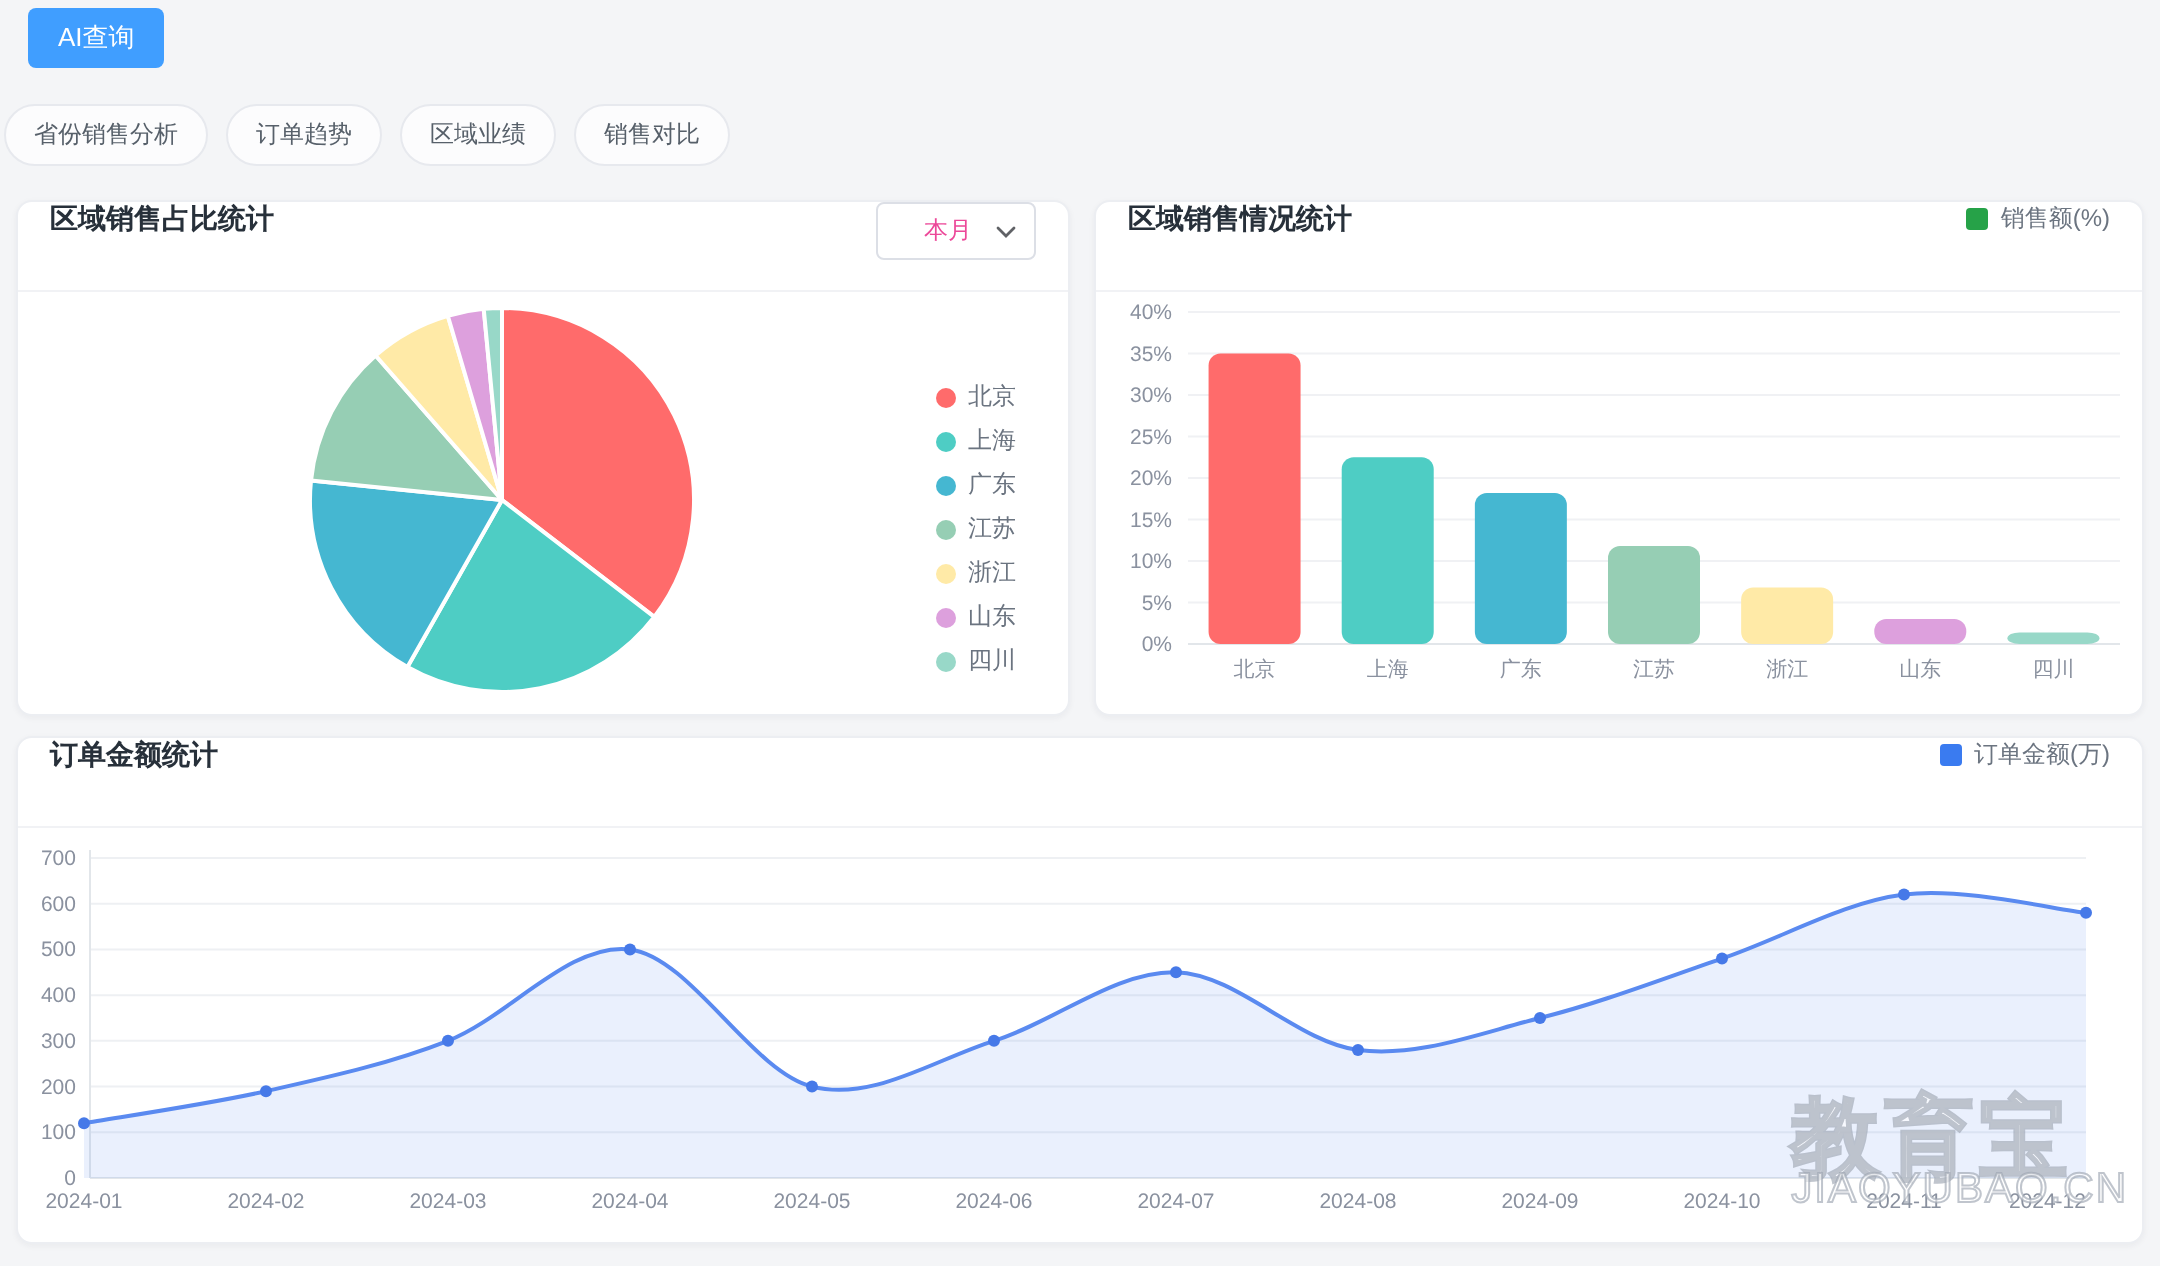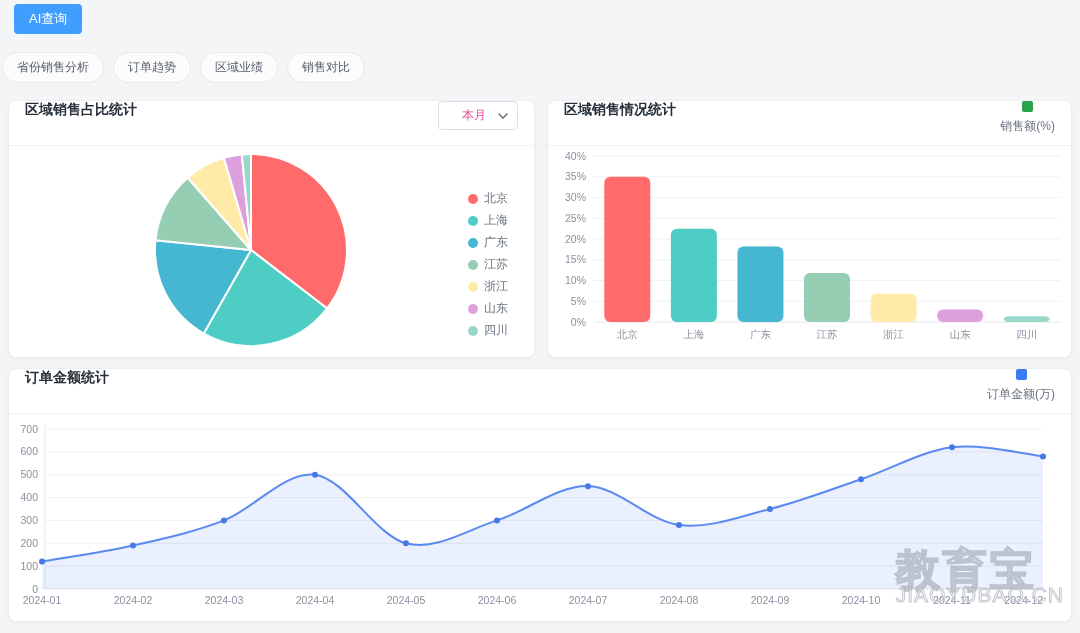--- a/index.html
+++ b/index.html
@@ -33,21 +33,21 @@
   .card-pie .chart-body, .card-bar .chart-body { height:211px; }
   .card-line .chart-body { height:207px; }
   svg.chart { position:absolute; left:0; top:0; }
 
   
   .select { display:flex; align-items:center; gap:12px; height:29px; padding:0 9px 0 23px;
             border:1px solid #dcdfe6; border-radius:4px; font-size:12px; color:#ec4899;
             background:#fff; cursor:pointer; }
 
   
-  .hdr-legend { display:flex; align-items:center; gap:6px; font-size:12px; color:#6b7480;flex-direction:column; }
+  .hdr-legend { display:flex; align-items:center; gap:6px; font-size:12px; color:#6b7480; }
   .hdr-legend .sq { width:11px; height:11px; border-radius:2px; display:inline-block; }
 
   
   .pie-legend { position:absolute; right:26px; top:44px; list-style:none; display:flex;
                 flex-direction:column; gap:5px; }
   .pie-legend li { display:flex; align-items:center; gap:6px; font-size:12px; color:#6b7480; }
   .pie-legend .dot { width:10px; height:10px; border-radius:50%; display:inline-block; }
 
   
   .watermark { position:absolute; right:16px; bottom:28px; text-align:left; pointer-events:none;

